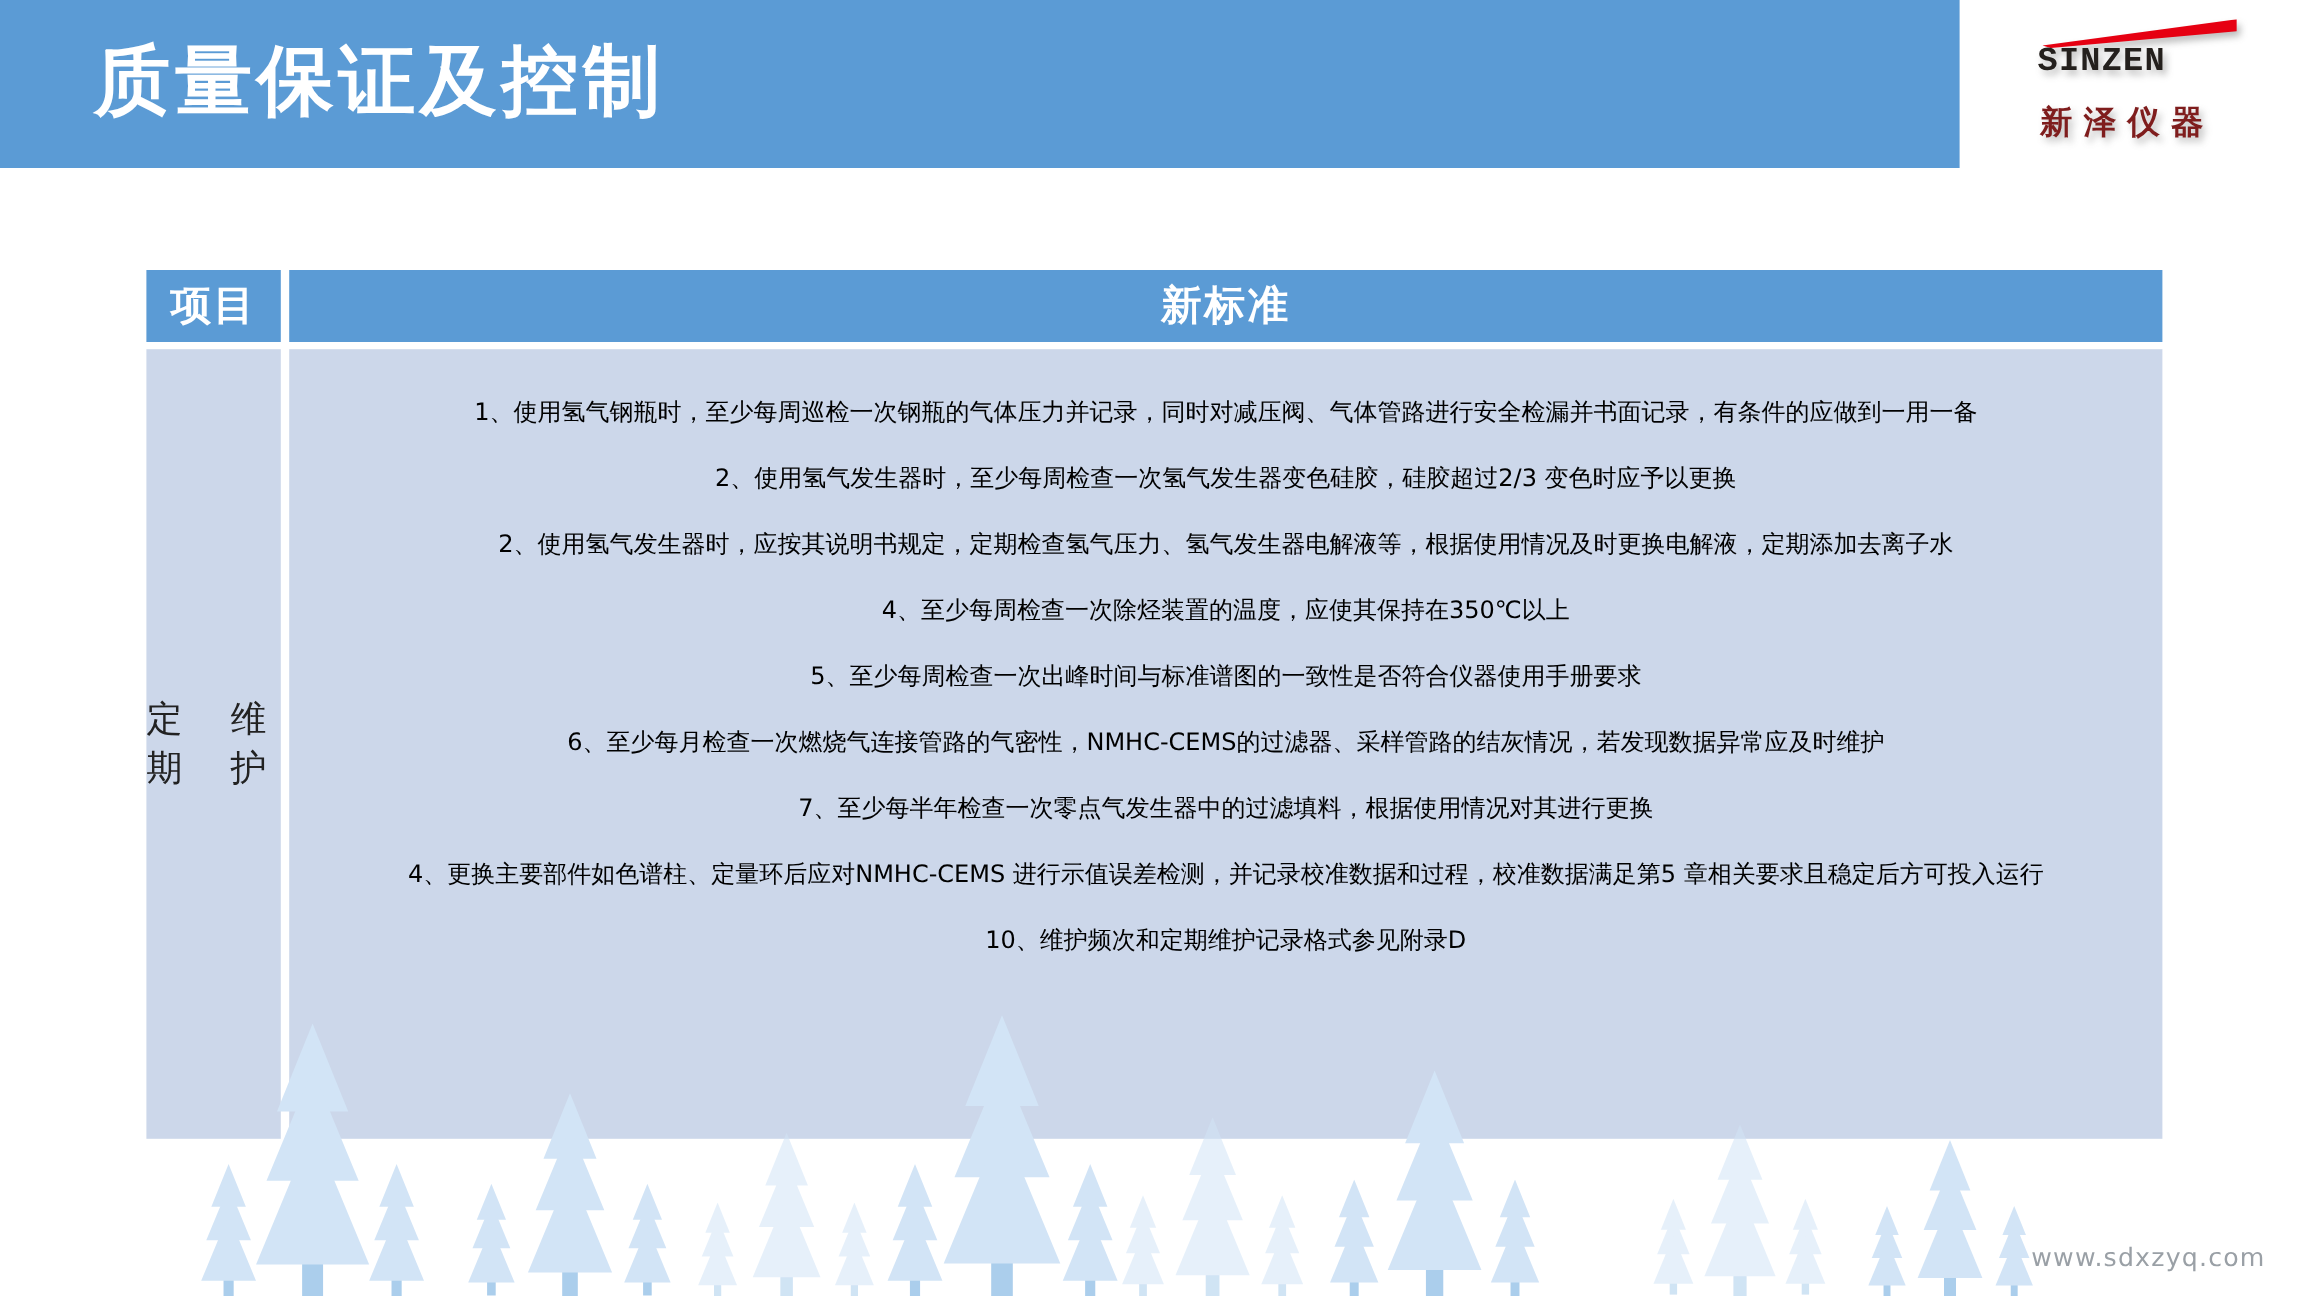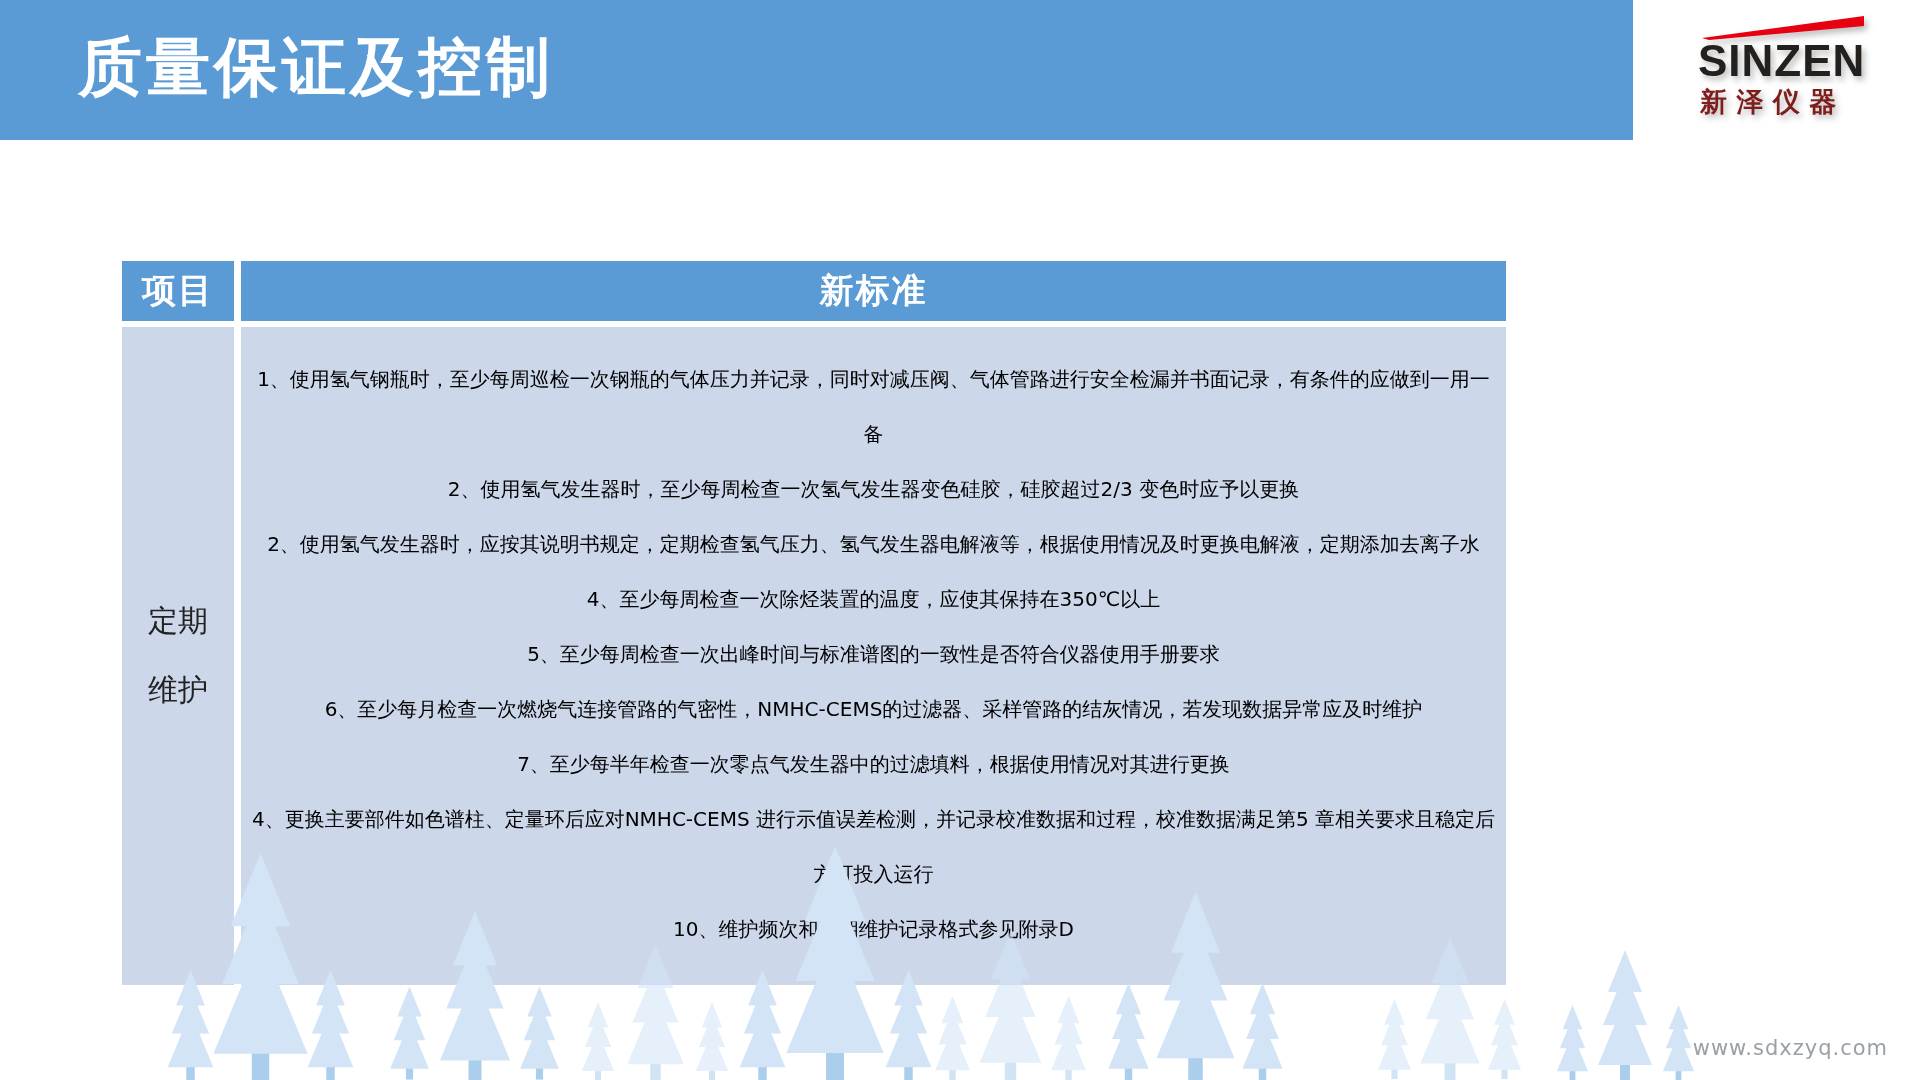--- a/index.html
+++ b/index.html
@@ -18,43 +18,43 @@
     font-size:64px;font-weight:700;color:#ffffff;letter-spacing:4px;
   }
   
   .logo{
     position:absolute;left:1690px;top:12px;width:215px;height:110px;
     filter:drop-shadow(3px 4px 3px rgba(60,60,60,.35));
   }
   .logo-swoosh{position:absolute;left:12px;top:4px;width:162px;height:24px;}
   .logo-brand{
     position:absolute;left:8px;top:24px;width:200px;
-    font-size:44px;font-weight:900;color:#24201d;letter-spacing:1px;
-    font-family:Liberation Sans, sans-serif;
+    font-size:28px;font-weight:900;color:#24201d;letter-spacing:1px;
+    font-family:Liberation Mono, monospace;
   }
   .logo-cn{
     position:absolute;left:10px;top:72px;width:196px;
     display:flex;justify-content:space-between;
     font-size:27px;font-weight:700;color:#7f1d1d;text-align:right;
   }
   
   .qa-table{
-    position:absolute;left:122px;top:225px;width:1384px;
+    position:absolute;left:122px;top:225px;width:1680px;
     display:grid;grid-template-columns:112px 1fr;grid-template-rows:60px 658px;
-    column-gap:7px;row-gap:6px;margin-top:36px;
+    column-gap:7px;row-gap:6px;
   }
   .cell{box-sizing:border-box;}
   .cell-header{
     background:#5b9bd5;color:#ffffff;
     display:flex;align-items:center;justify-content:center;
     font-size:34px;font-weight:bold;letter-spacing:2px;
   }
   .cell-body{background:#ccd7ea;color:#1b1b1b;}
   .row-label{
-    display:flex;flex-direction:column;align-items:center;justify-content:center;
+    display:flex;flex-direction:row;align-items:center;justify-content:center;
     gap:28px;font-size:30px;color:#222;
   }
   .items{
     padding:25px 8px 0 8px;
   }
   .item{
     font-size:20px;line-height:55px;text-align:center;color:#000000;
   }
   
   .trees{

